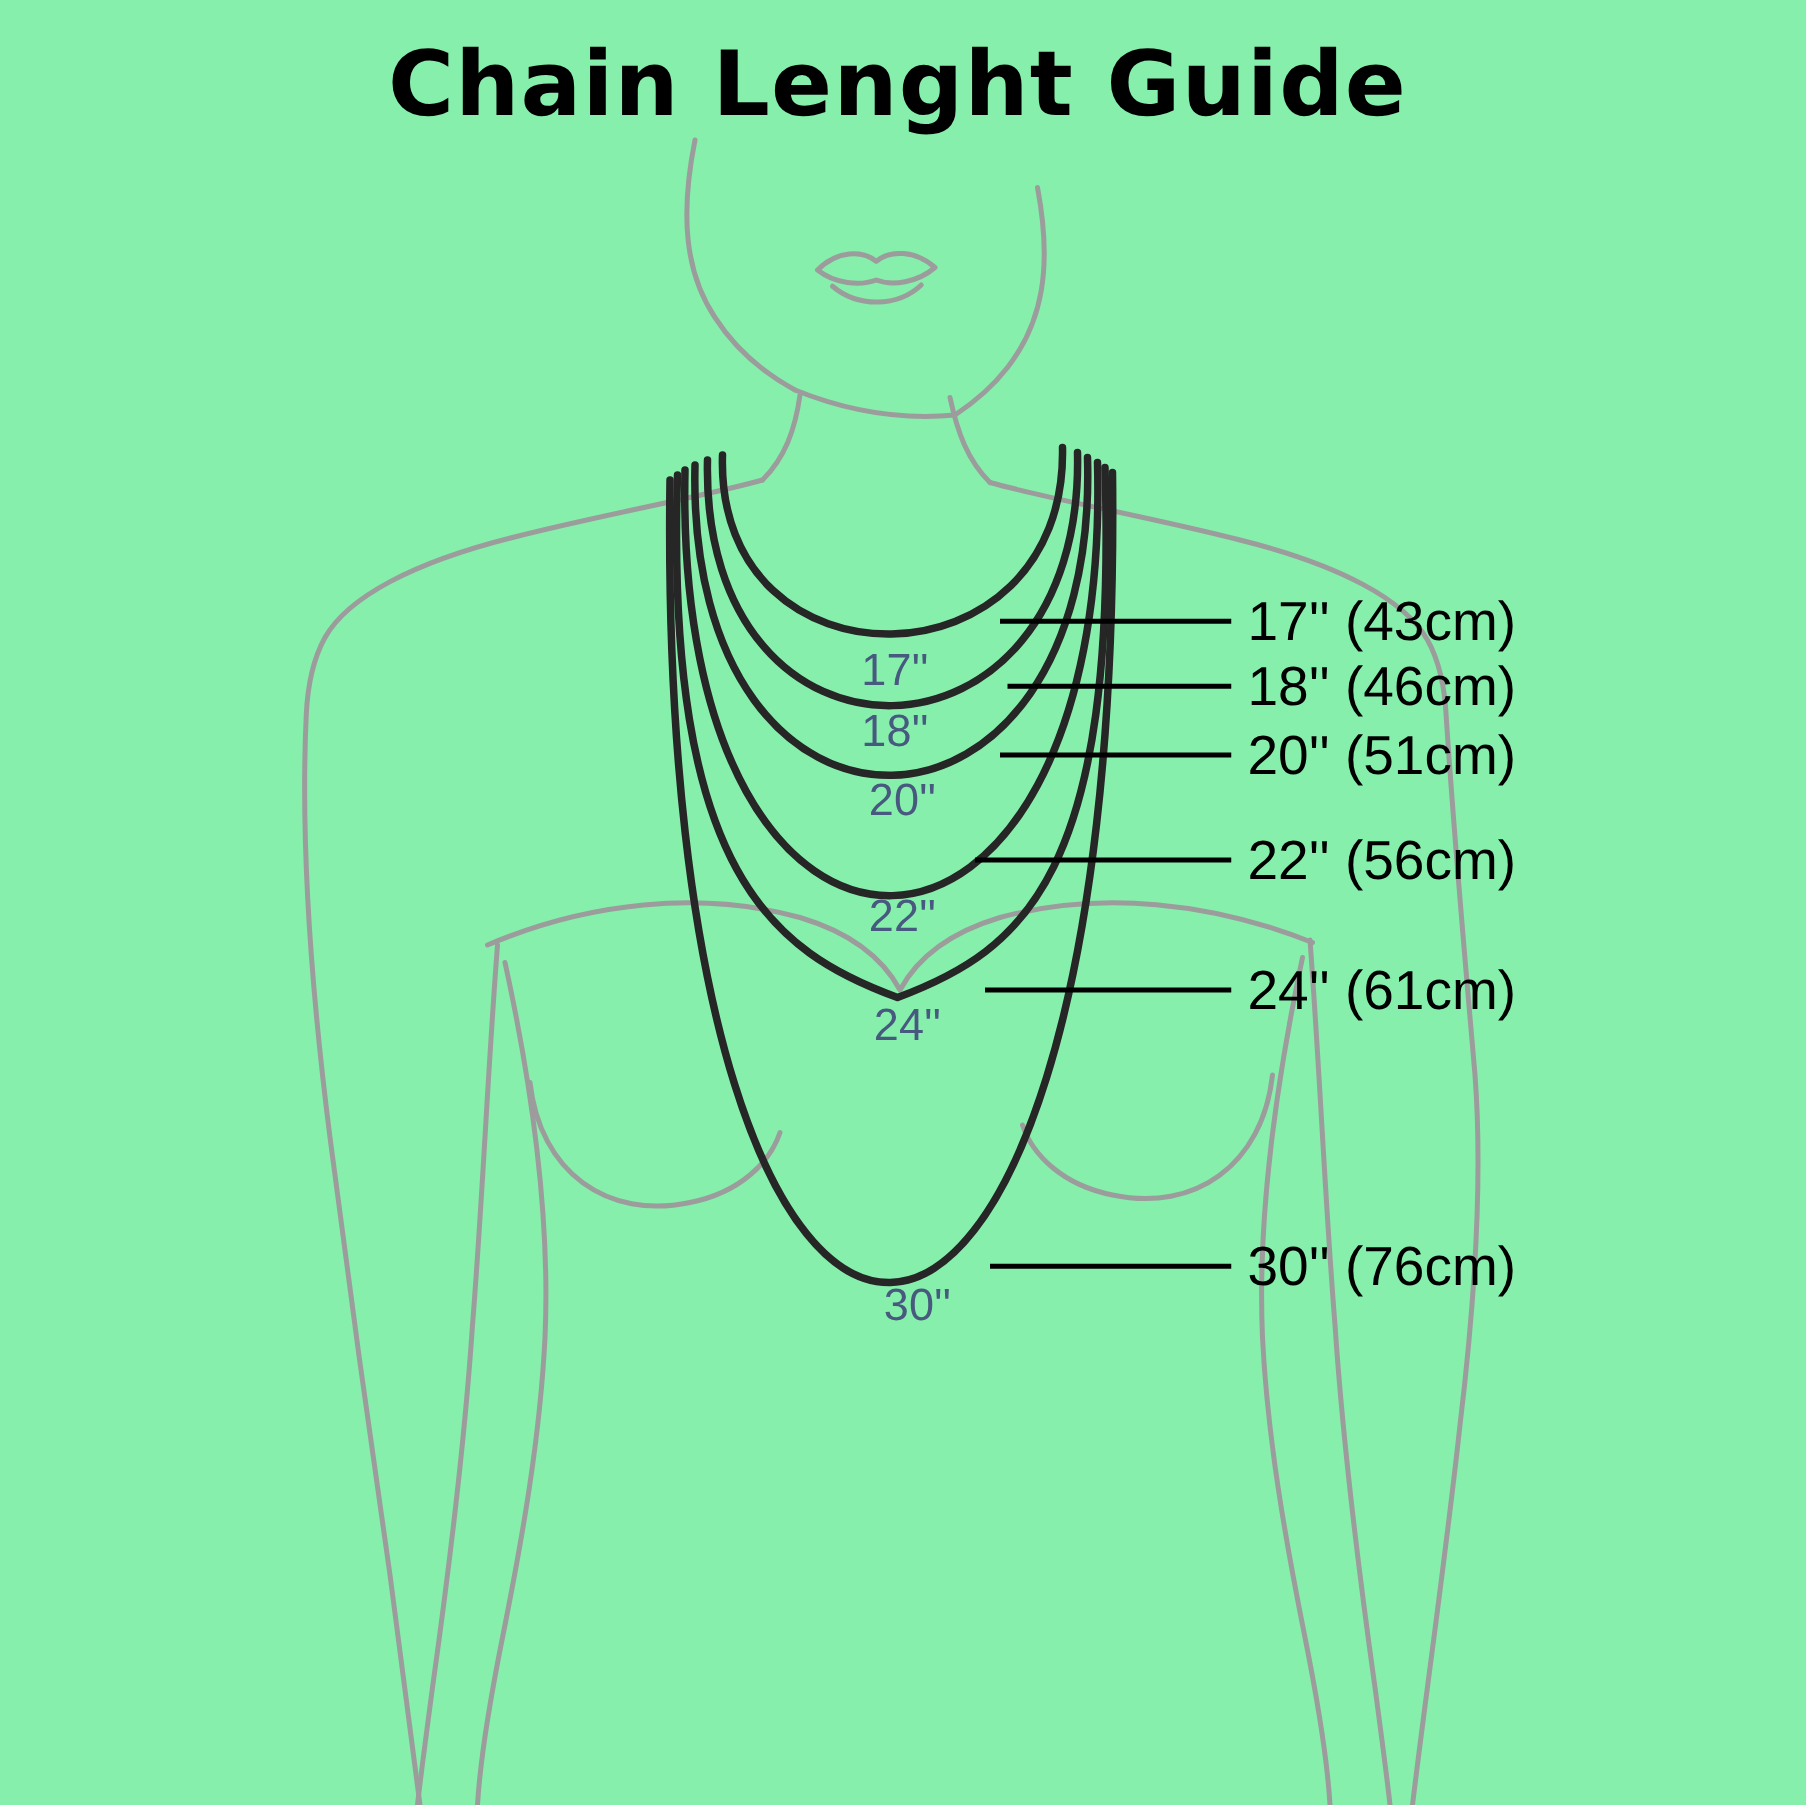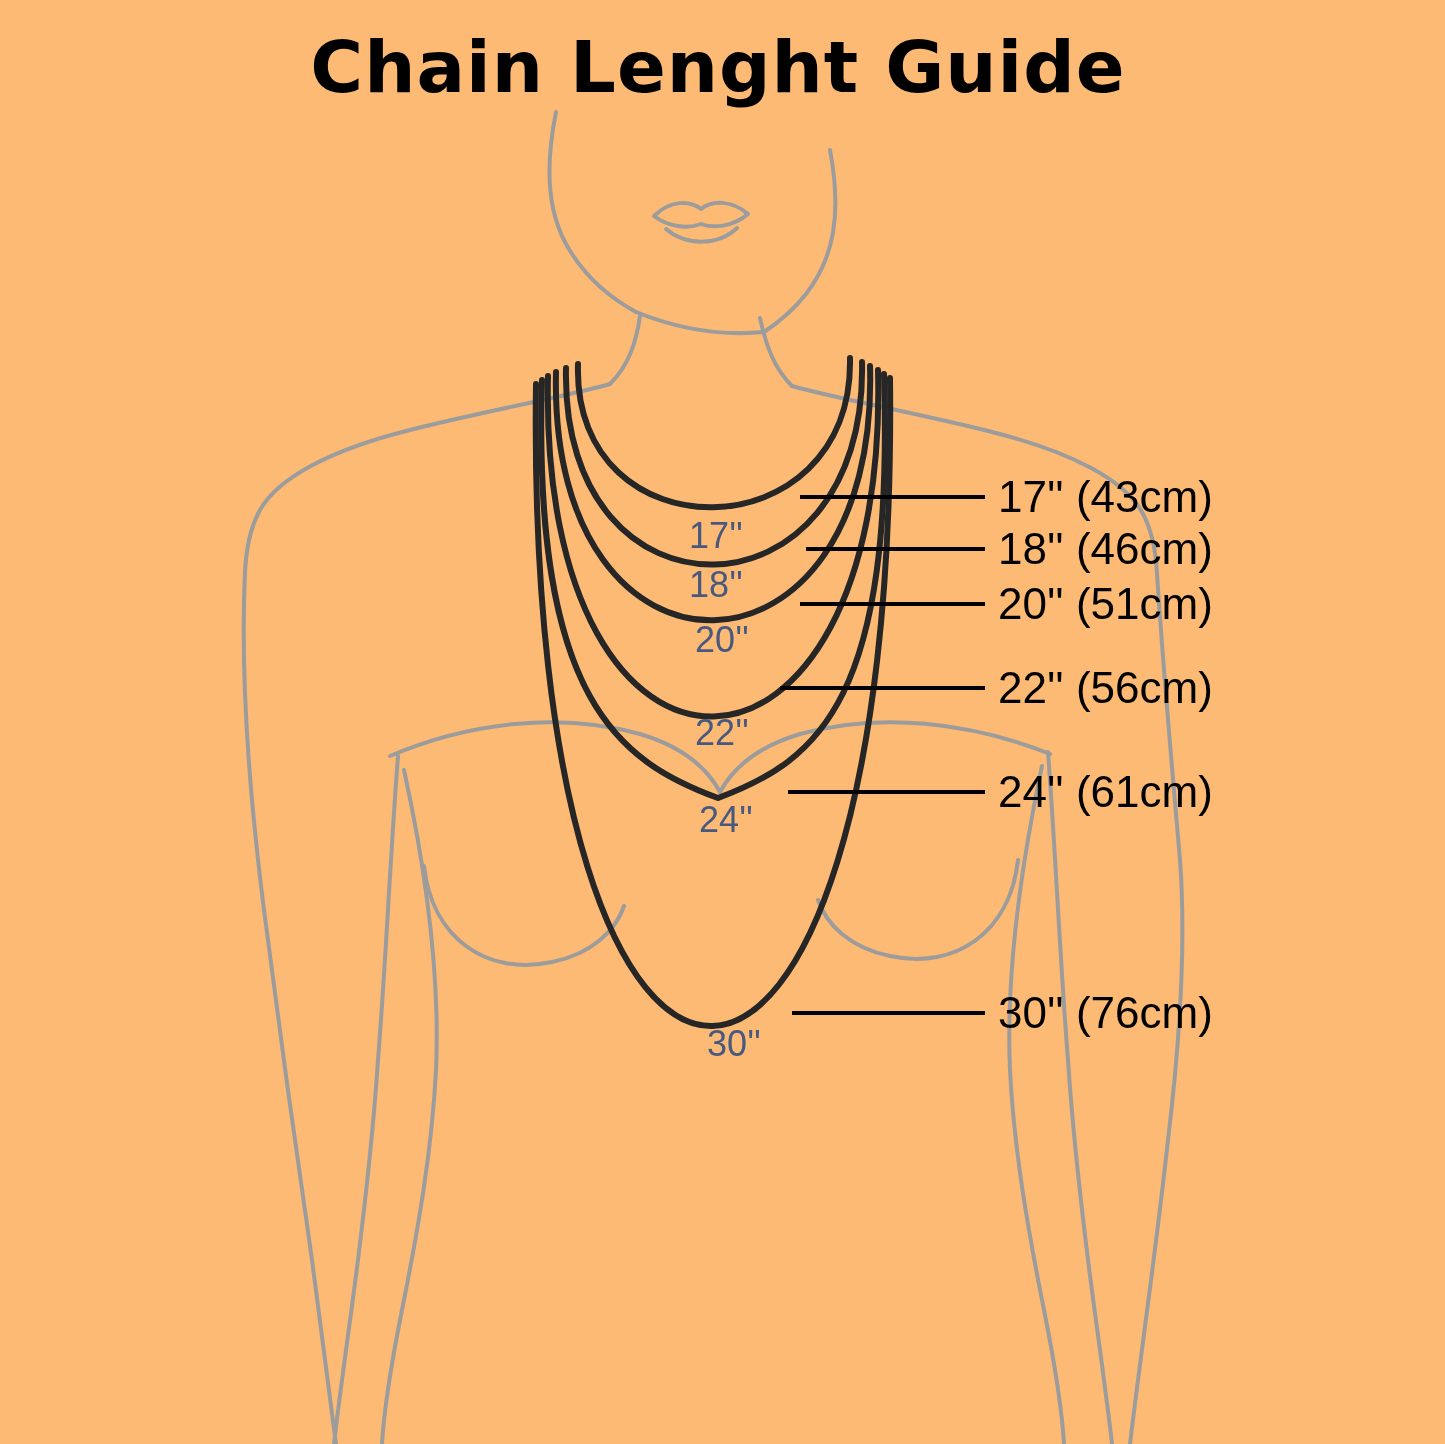--- a/index.html
+++ b/index.html
@@ -4,21 +4,21 @@
 <style>
   html, body {
     margin: 0;
     padding: 0;
     background: #ffffff;
   }
   .canvas {
     position: relative;
     width: 1445px;
     height: 1444px;
-    background: #fdba74;
+    background: #86efac;
     overflow: hidden;
     font-family: "Liberation Sans", sans-serif;
   }
   svg { display: block; }
   .title-text {
     font-family: "DejaVu Sans", sans-serif;
     font-weight: bold;
     font-size: 72px;
     letter-spacing: 1px;
     paint-order: stroke;

